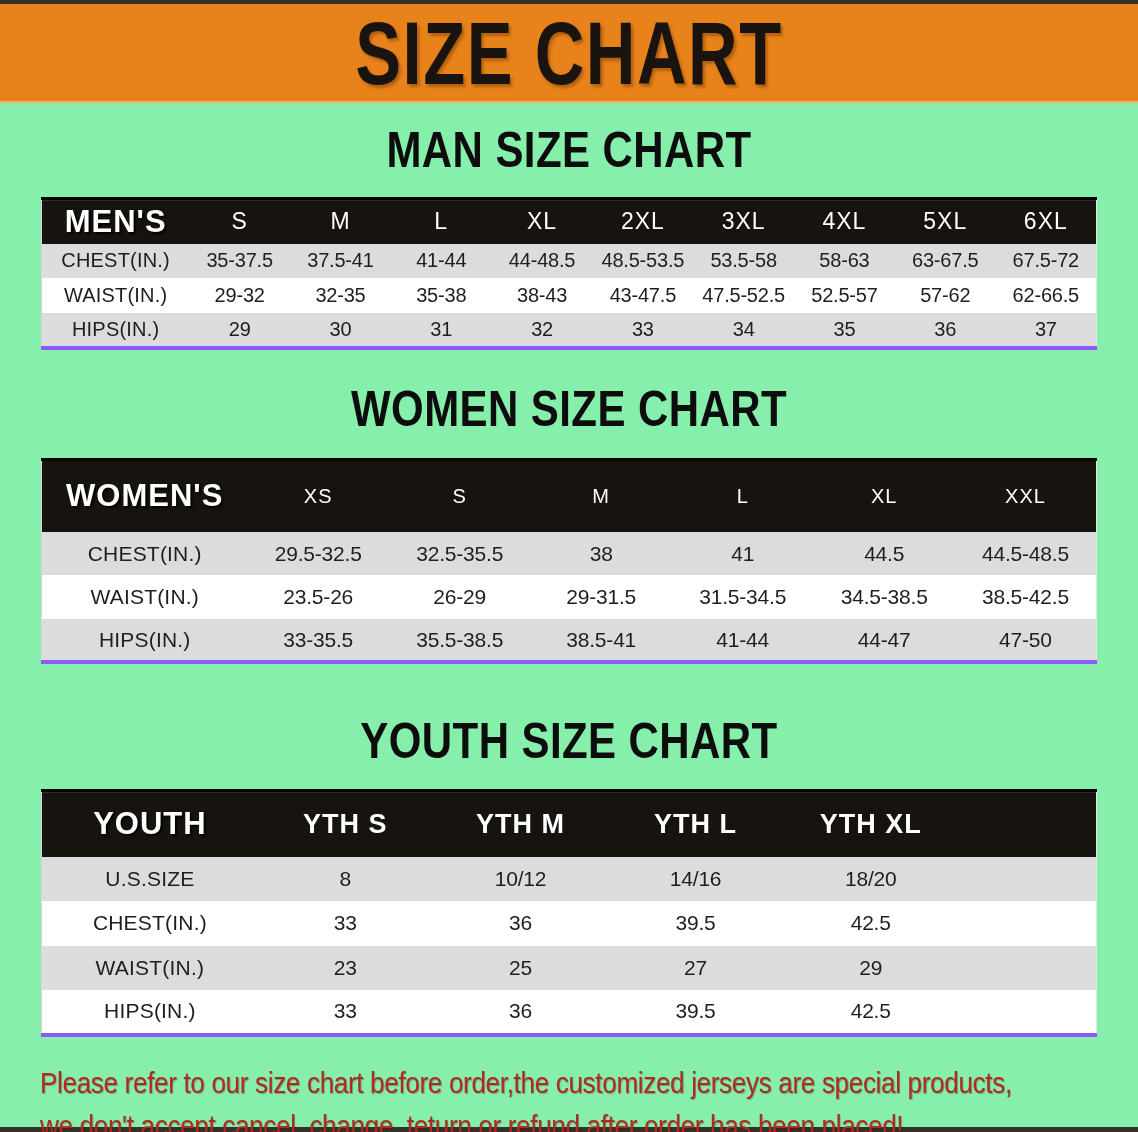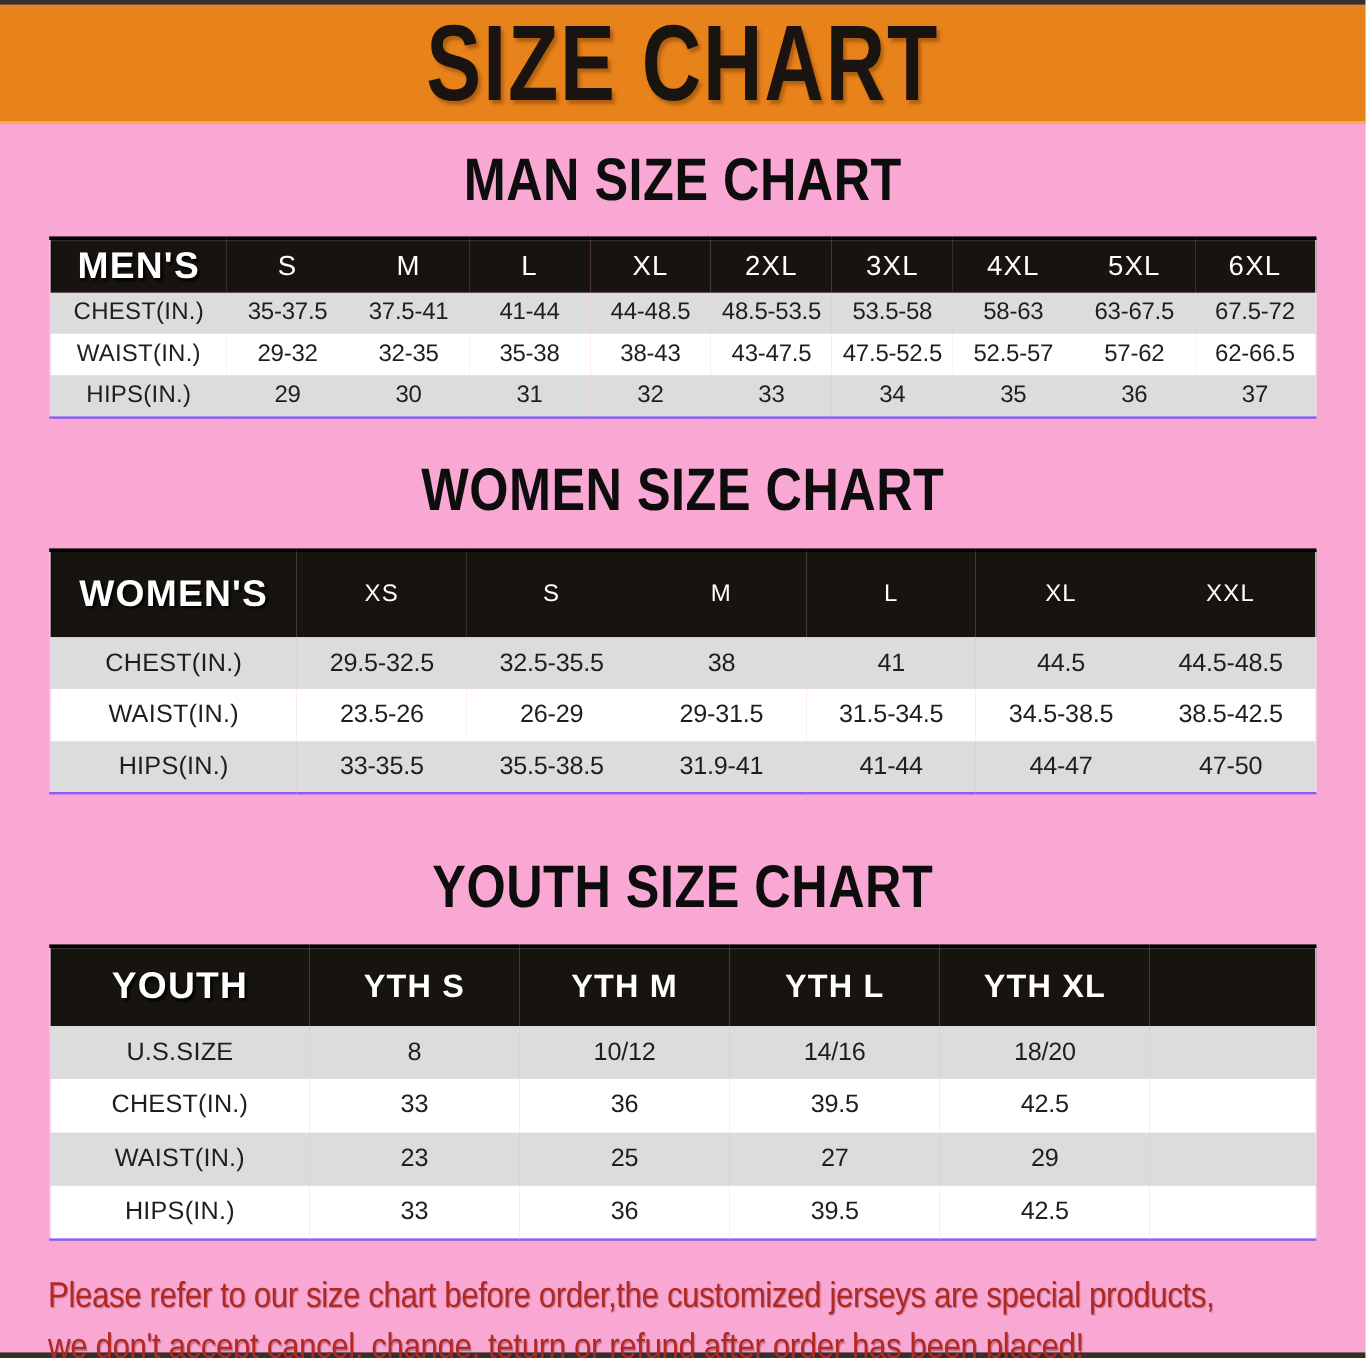--- a/index.html
+++ b/index.html
@@ -7,21 +7,21 @@
   body {
     width: 1138px; height: 1132px;
     background: #ffffff;
     font-family: "Liberation Sans", sans-serif;
     overflow: hidden;
   }
   .page {
     width: 1138px; height: 1132px;
     border-top: 4px solid #35302a;
     border-bottom: 5px solid #35302a;
-    background: #f9a8d4;
+    background: #86efac;
     position: relative;
   }
 
   
   .banner {
     height: 99px;
     background: var(--banner-bg, #E8821B);
     display: flex; align-items: center; justify-content: center;
     border-bottom: 2px solid #f5b066;
   }
@@ -49,21 +49,21 @@
   .men-section  h2.section-heading { margin: 22px 0 22px; }
   .women-section h2.section-heading { margin: 34px 0 24px; }
   .youth-section h2.section-heading { margin: 52px 0 23px; }
 
   
   table.size-table {
     width: 1056px;
     margin: 0 41px;
     border-collapse: collapse;
     table-layout: fixed;
-    border-bottom: 2px solid #8b5cf6;
+    border-bottom: 4px solid #8b5cf6;
     border-left: 1px solid #d9d9d9;
     border-right: 1px solid #e6e6e6;
   }
   table.size-table thead tr {
     background: var(--header-bg, #17130f);
     color: #ffffff;
     border-top: 3px solid #000;
     box-shadow: inset 0 2px 0 rgba(255,255,255,0.12);
   }
   table.size-table th, table.size-table td {
@@ -254,21 +254,21 @@
               <td class="value">26-29</td>
               <td class="value">29-31.5</td>
               <td class="value">31.5-34.5</td>
               <td class="value">34.5-38.5</td>
               <td class="value">38.5-42.5</td>
             </tr>
             <tr>
               <th class="rowlabel">HIPS(IN.)</th>
               <td class="value">33-35.5</td>
               <td class="value">35.5-38.5</td>
-              <td class="value">31.9-41</td>
+              <td class="value">38.5-41</td>
               <td class="value">41-44</td>
               <td class="value">44-47</td>
               <td class="value">47-50</td>
             </tr>
           </tbody>
       </table>
     </section>
 
     <section class="youth-section has-filler">
       <h2 class="section-heading">YOUTH SIZE CHART</h2>

